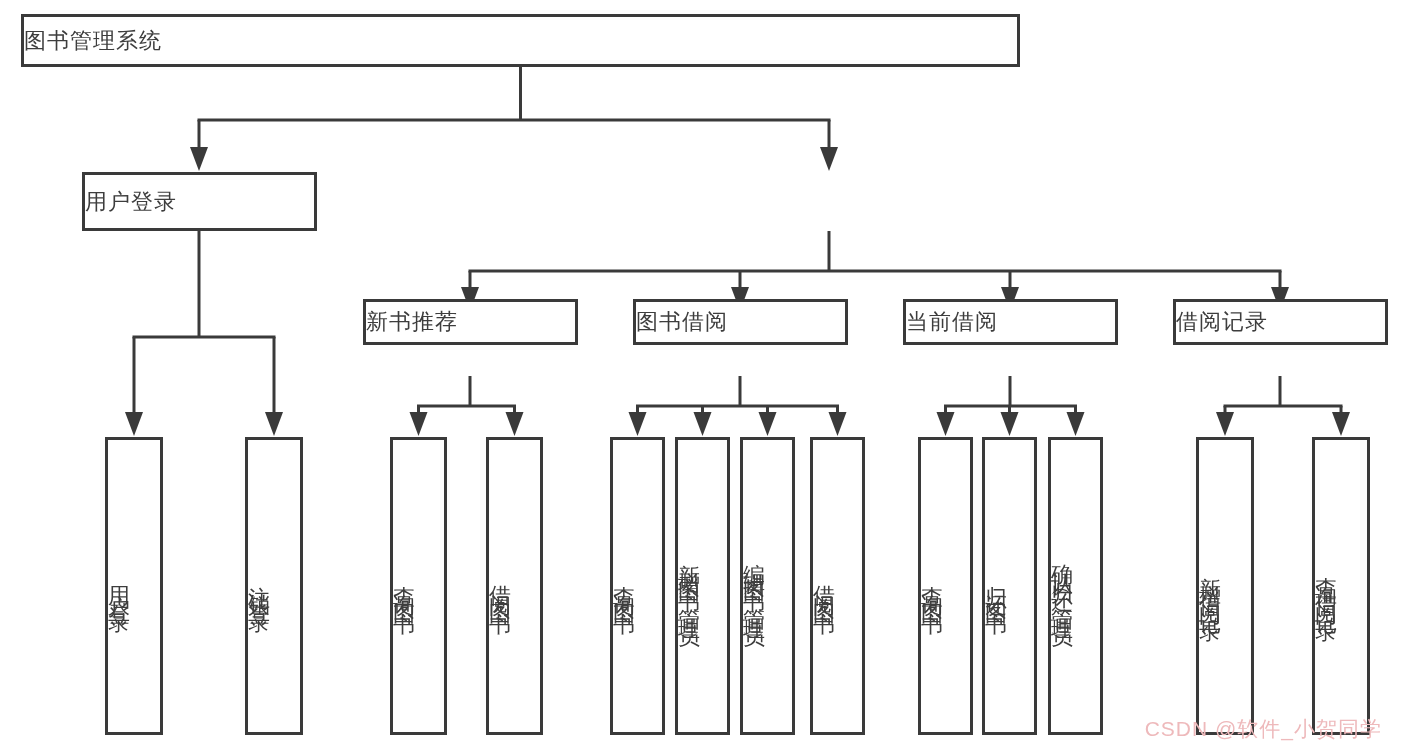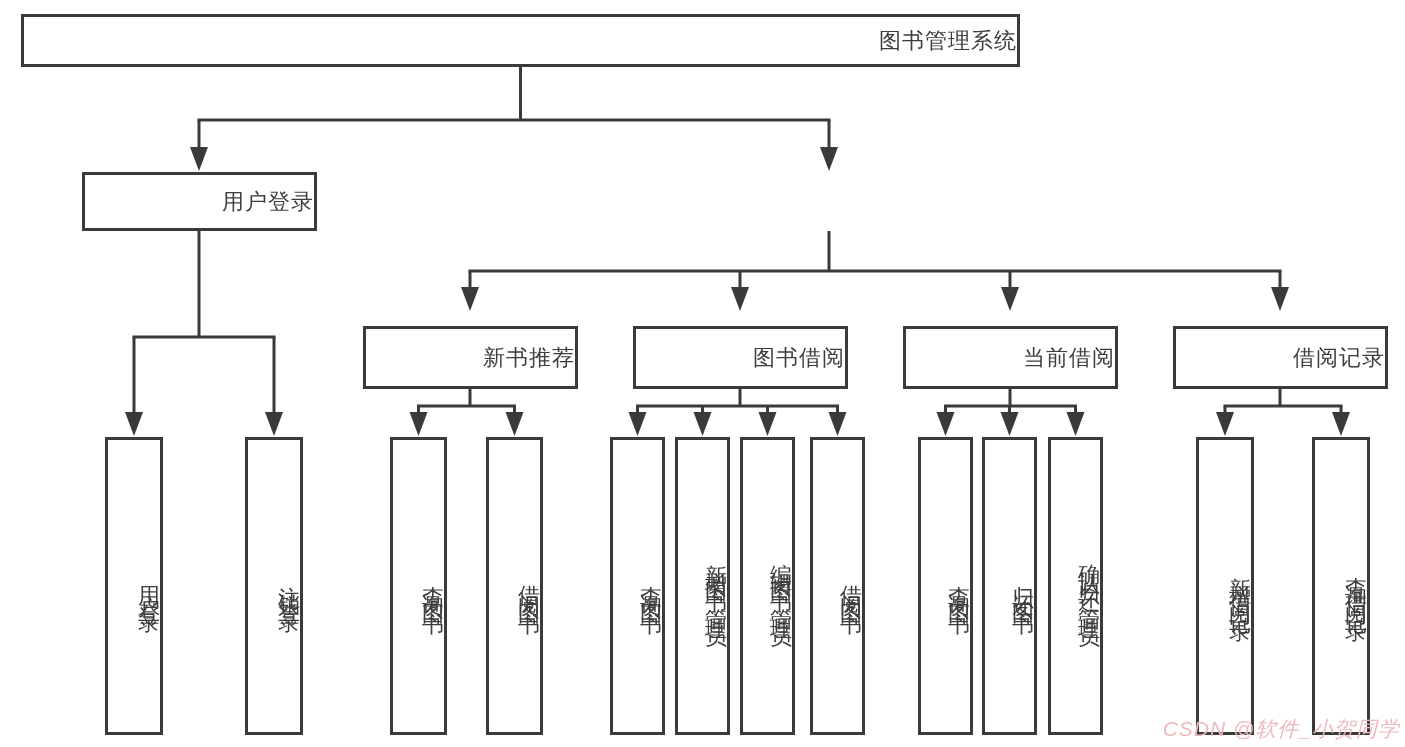--- a/index.html
+++ b/index.html
@@ -23,45 +23,44 @@
   #wires line { stroke: var(--line); stroke-width: 3; }
   #wires polygon { fill: var(--line); stroke: none; }
 
   .node {
     position: absolute;
     box-sizing: border-box;
     border: 3px solid var(--line);
     background: var(--bg);
     display: flex;
     align-items: center;
-    justify-content: flex-end;
+    justify-content: flex-start;
     font-size: 22px;
     letter-spacing: 1px;
     white-space: nowrap;
   }
   .root-node  { left: 21px;  top: 14px;  width: 999px; height: 53px; }
   .lvl1       { top: 172px; height: 59px; }
-  .lvl2       { top: 326px; height: 63px; width: 215px; }
+  .lvl2       { top: 299px; height: 46px; width: 215px; }
   .leaf       { top: 437px; height: 298px; }
   .leaf .vtext {
     writing-mode: vertical-rl;
     text-orientation: mixed;
     letter-spacing: 9px;
     line-height: 1;
     font-size: 22px;
   }
   .watermark {
     position: absolute;
-    right: 5px;
+    right: 23px;
     bottom: 4px;
     font-size: 21px;
     color: var(--watermark);
     letter-spacing: 1px;
     pointer-events: none;
-    font-style: italic;
   }
 </style>
 </head>
 <body>
 
 <div id="canvas">
 
   <svg id="wires" viewBox="0 0 1405 747" xmlns="http://www.w3.org/2000/svg">
 
     <g>

